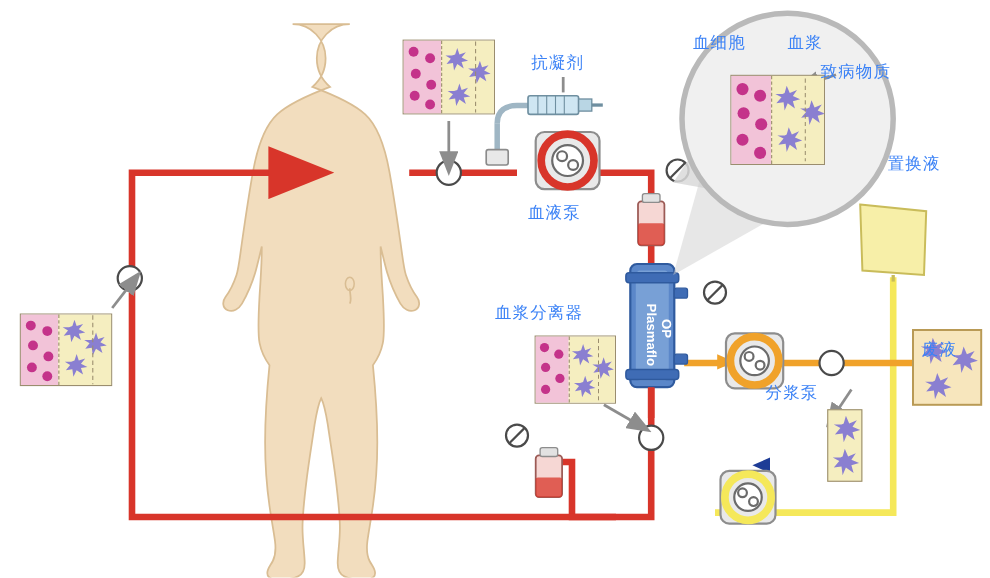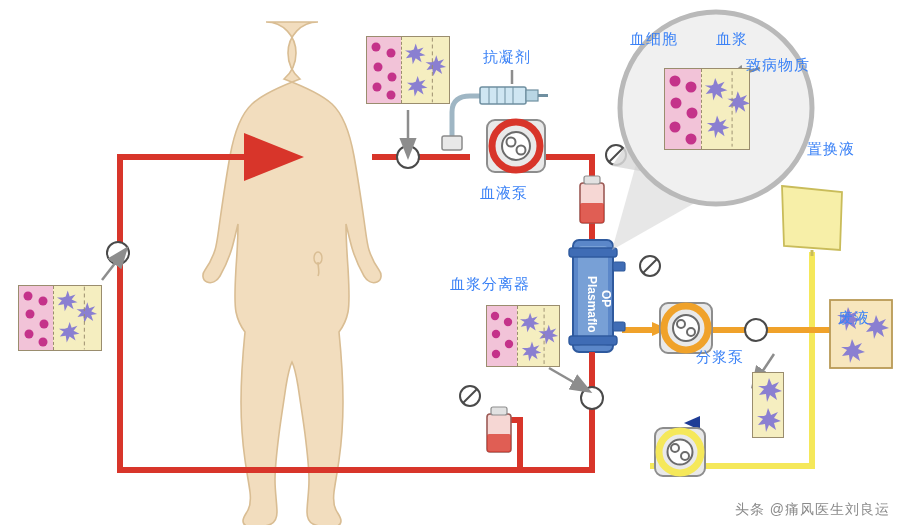--- a/index.html
+++ b/index.html
@@ -309,14 +309,13 @@
   <div class="lbl" style="left:483px;top:48px;">抗凝剂</div>
   <div class="lbl" style="left:480px;top:184px;">血液泵</div>
   <div class="lbl" style="left:450px;top:275px;">血浆分离器</div>
   <div class="lbl" style="left:655px;top:348px;margin-left:41px;">分浆泵</div>
   <div class="lbl" style="left:807px;top:140px;">置换液</div>
   <div class="lbl" style="left:838px;top:277px;margin-top:32px;">废液</div>
   <div class="lbl" style="left:630px;top:30px;">血细胞</div>
   <div class="lbl" style="left:716px;top:30px;">血浆</div>
   <div class="lbl" style="left:746px;top:56px;">致病物质</div>
 
-  <div class="wm">头条 @痛风医生刘良运</div>
 </div>
 
 </body></html>

